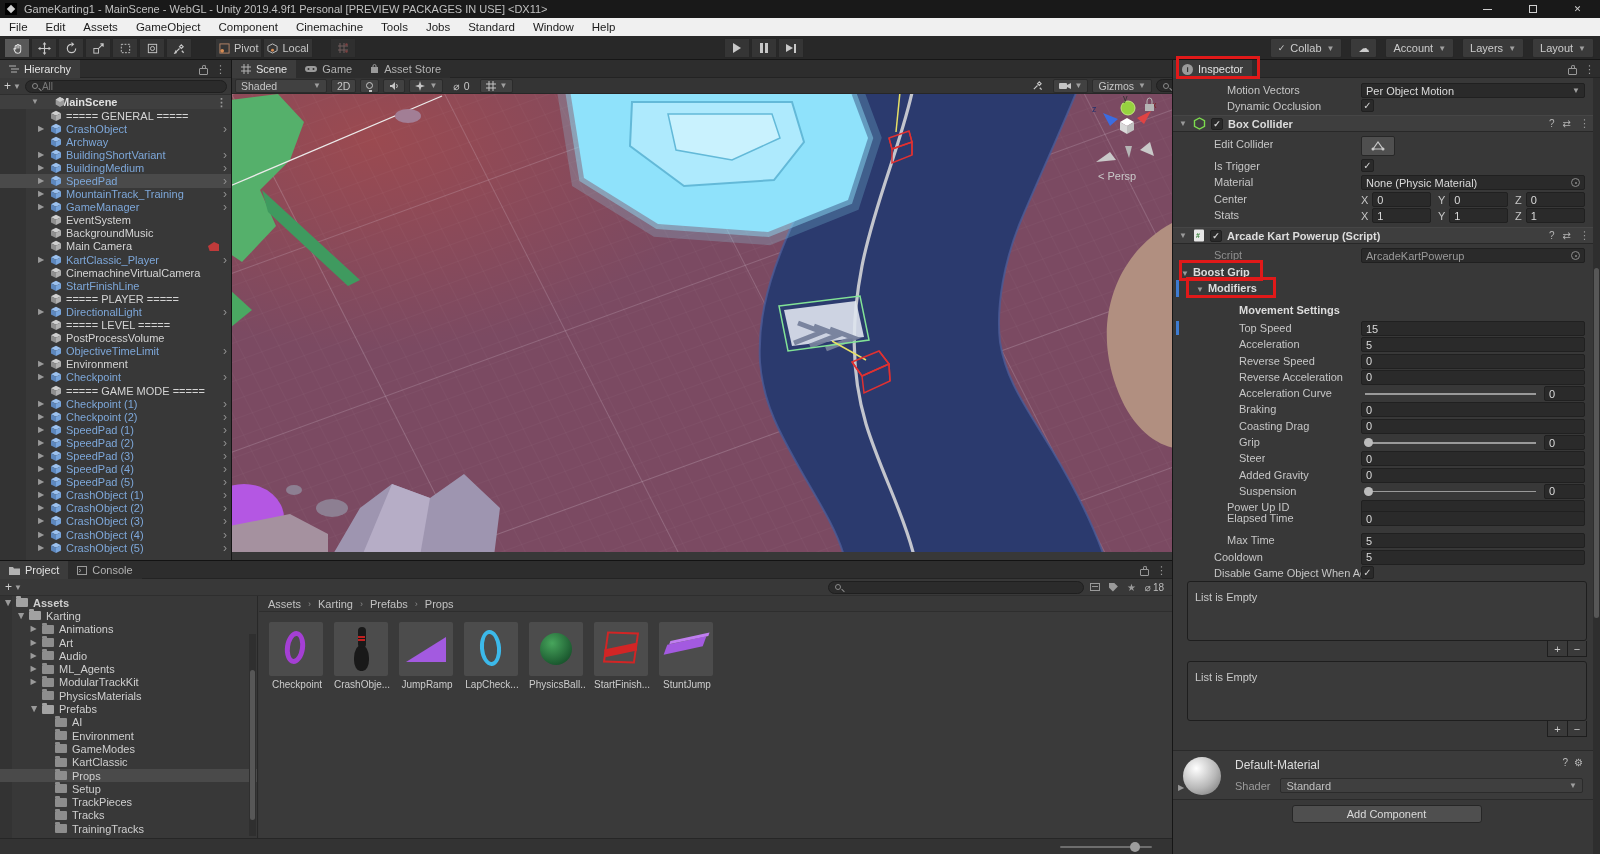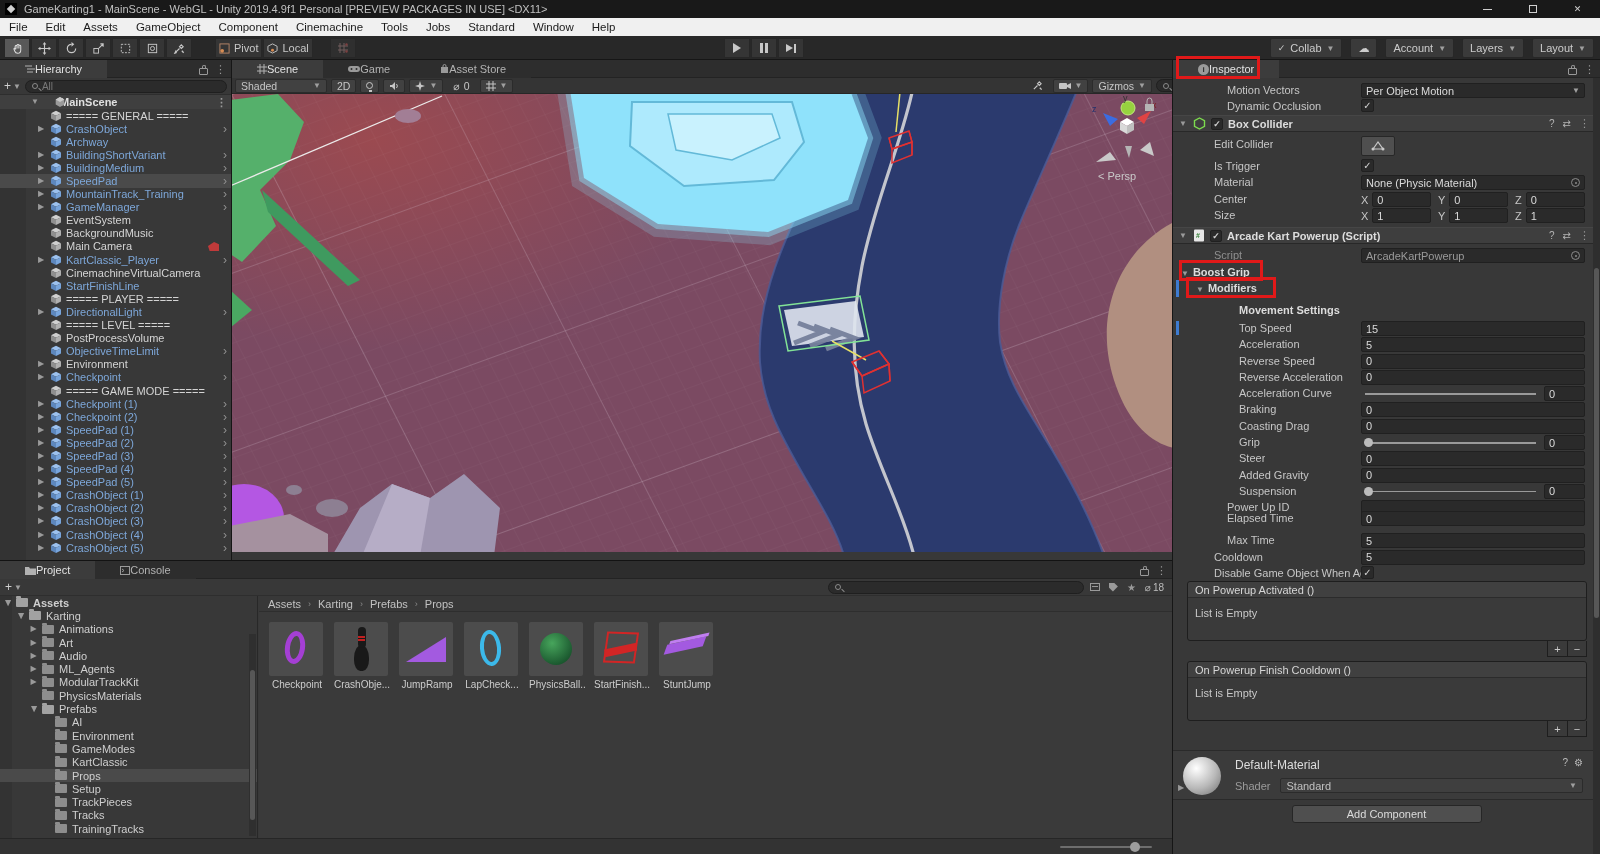--- a/index.html
+++ b/index.html
@@ -34,21 +34,21 @@
 .caret{font-size:8px;color:#9f9f9f}
 .play-tri{width:0;height:0;border-left:8px solid #c8c8c8;border-top:5px solid transparent;border-bottom:5px solid transparent}
 .pause-bars{display:flex;gap:2px}.pause-bars i{width:3px;height:10px;background:#c8c8c8;display:block}
 .step-ico{display:flex;align-items:center;gap:1px}
 .step-ico .t{width:0;height:0;border-left:7px solid #c8c8c8;border-top:4.5px solid transparent;border-bottom:4.5px solid transparent}
 .step-ico .b{width:2px;height:9px;background:#c8c8c8}
 
 
 .panel{position:absolute;background:#383838}
 .tabbar{position:relative;height:18px;background:#2d2d2d;display:flex;align-items:stretch;border-bottom:1px solid #232323}
-.tab{height:18px;padding:0 25px;display:flex;align-items:center;color:#b2b2b2;background:#2d2d2d}
+.tab{height:18px;padding:0 9px;display:flex;align-items:center;gap:5px;color:#b2b2b2;background:#2d2d2d}
 .tab.active{background:#3c3c3c;color:#e2e2e2}
 .tab-right{position:absolute;right:5px;top:0;height:18px;display:flex;align-items:center;gap:7px;color:#999}
 .kebab{font-size:11px;color:#9a9a9a;line-height:1}
 .lock{width:9px;height:7px;border:1px solid #999;border-radius:1px;position:relative;margin-top:4px}
 .lock i{position:absolute;left:1.5px;top:-4px;width:4px;height:4px;border:1px solid #999;border-bottom:none;border-radius:3px 3px 0 0}
 .search{height:13px;background:#2b2b2b;border:1px solid #1f1f1f;border-radius:7px;display:flex;align-items:center;padding:0 6px;gap:4px}
 .search input{flex:1;min-width:0;background:transparent;border:none;outline:none;color:#cfcfcf;font-size:10px;font-family:inherit}
 .search input::placeholder{color:#787878}
 .mag{width:6px;height:6px;border:1px solid #8a8a8a;border-radius:50%;position:relative;flex:none}
 .mag i{position:absolute;left:5px;top:5px;width:4px;height:1px;background:#8a8a8a;transform:rotate(45deg);display:block}
@@ -1040,21 +1040,21 @@
               <span>Y</span>
               <span class="fldx">0</span>
             </span>
           <span class="ax">
               <span>Z</span>
               <span class="fldx">0</span>
             </span>
         </span>
       </div>
       <div class="irow" style="top:129px">
-        <span class="ilabel">Size</span>
+        <span class="ilabel">Stats</span>
         <span class="x3">
           <span class="ax">
               <span>X</span>
               <span class="fldx">1</span>
             </span>
           <span class="ax">
               <span>Y</span>
               <span class="fldx">1</span>
             </span>
           <span class="ax">
@@ -1196,30 +1196,28 @@
         <span class="fld">5</span>
       </div>
       <div class="irow" style="top:487px">
         <span class="ilabel" style="max-width:160px">Disable Game Object When Acti</span>
         <span class="chk">✓</span>
       </div>
 
       <div id="evhost">
 
           <div class="evt" style="top: 503px;">
-            <div class="evt-h">On Powerup Activated ()</div>
             <div class="evt-b"><span>List is Empty</span></div>
             <div class="evt-btns">
               <span class="ebtn">+</span>
               <span class="ebtn">−</span>
             </div>
           </div>
 
           <div class="evt" style="top: 583px;">
-            <div class="evt-h">On Powerup Finish Cooldown ()</div>
             <div class="evt-b"><span>List is Empty</span></div>
             <div class="evt-btns">
               <span class="ebtn">+</span>
               <span class="ebtn">−</span>
             </div>
           </div>
         </div>
 
       <div class="matblk">
         <span class="matfold">▶</span>

